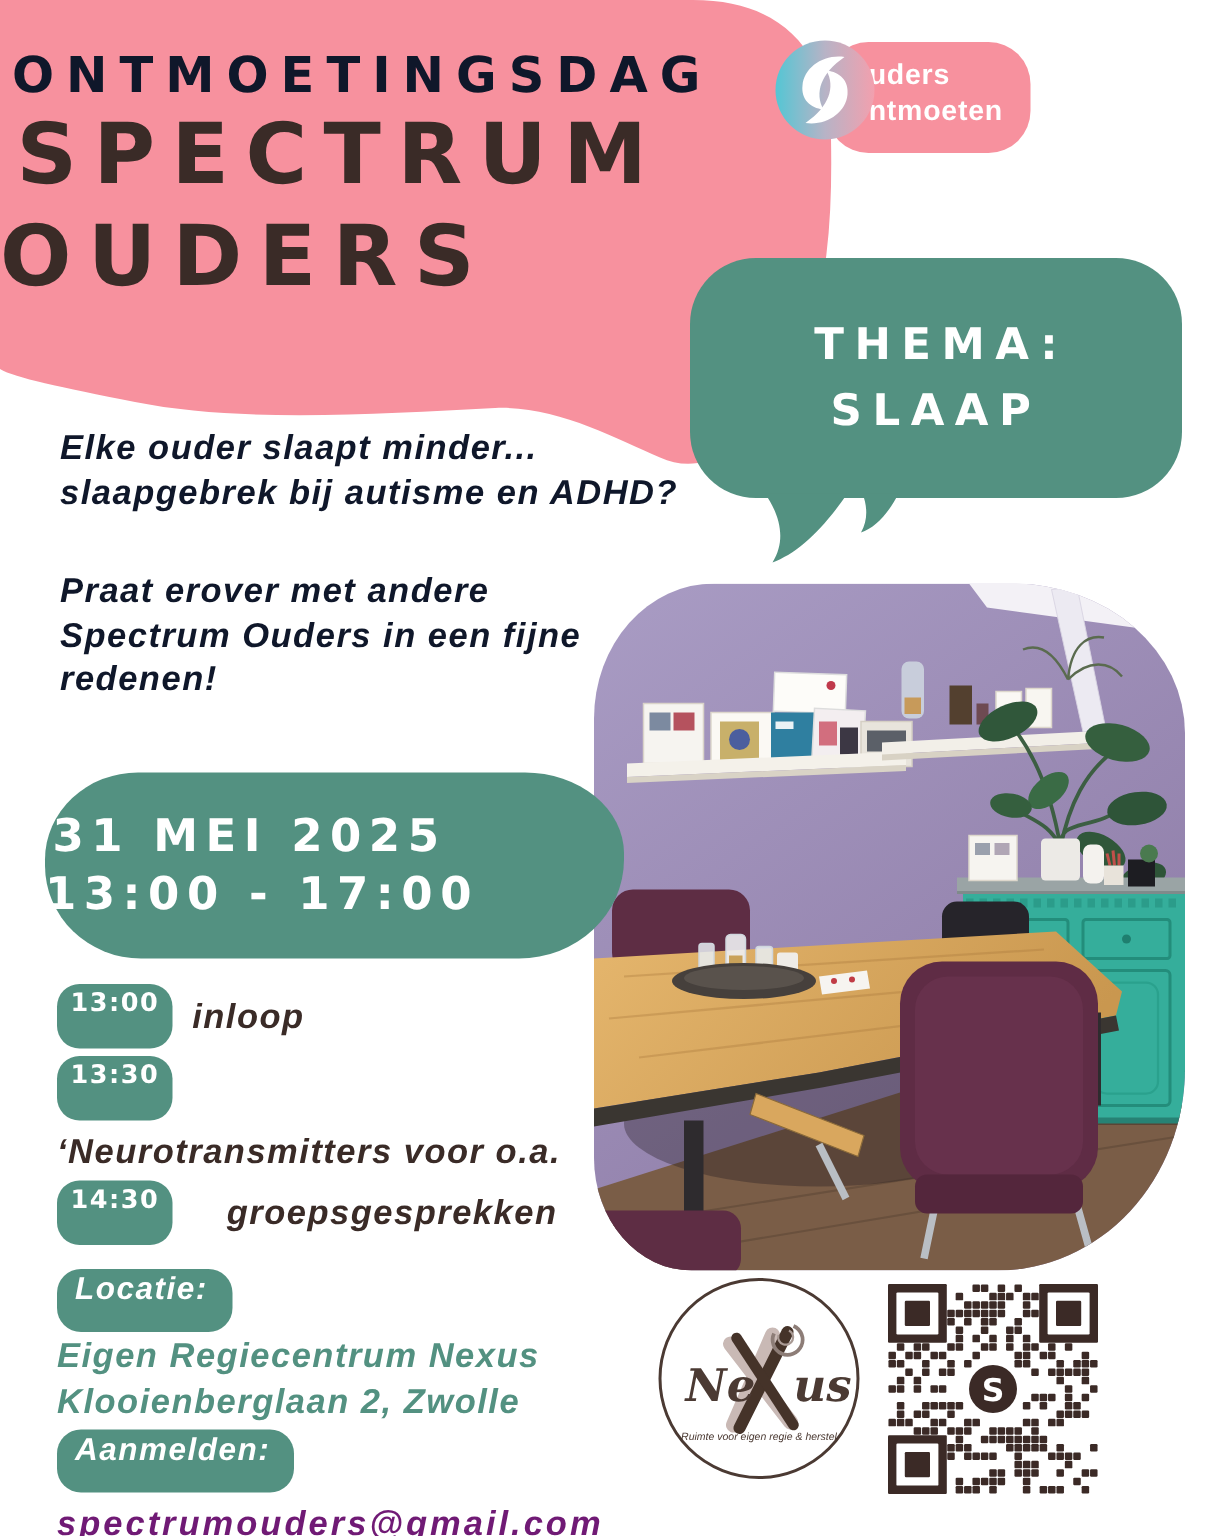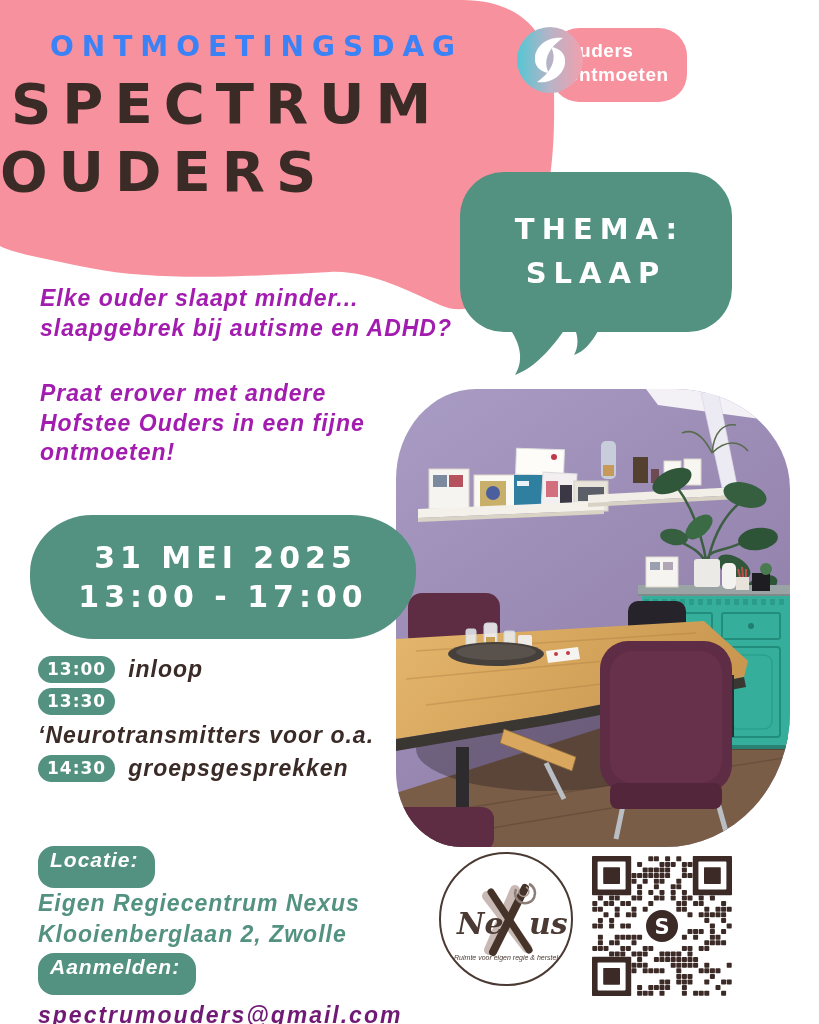--- a/index.html
+++ b/index.html
@@ -2,66 +2,66 @@
 <html><head>
 <meta charset="utf-8">
 <style>
   html,body{margin:0;padding:0;background:#ffffff;}
   .flyer{position:relative;width:819px;height:1024px;background:#fff;overflow:hidden;
          font-family:"Liberation Sans",sans-serif;}
   .abs{position:absolute;}
 
   
   .pink-blob{left:0;top:0;width:560px;height:345px;z-index:1;}
-  .kicker{left:0;top:30px;width:505px;text-align:center;z-index:2;
-          font-family:"DejaVu Sans",sans-serif;font-weight:bold;font-size:28px;
-          letter-spacing:8px;text-indent:8px;color:#3b82f6;}
+  .kicker{left:0;top:30px;width:505px;text-align:left;z-index:2;
+          font-family:"DejaVu Sans",sans-serif;font-weight:bold;font-size:33px;
+          letter-spacing:8px;text-indent:8px;color:#0f172a;}
   .title{left:0;top:70px;width:545px;text-align:left;z-index:2;
          font-family:"DejaVu Sans",sans-serif;font-weight:bold;font-size:56px;
          letter-spacing:11px;text-indent:11px;color:#3a2b27;line-height:68px;}
 
   
   .brand-pill{left:551px;top:28px;width:136px;height:74px;background:#f7919e;
               border-radius:28px;z-index:3;}
   .brand-pill .txt{position:absolute;left:16px;top:11px;color:#fff;font-weight:bold;
                    font-size:19px;line-height:24px;letter-spacing:.5px;}
   .brand-circle{left:516px;top:26px;width:68px;height:68px;z-index:4;}
 
   
-  .bubble{left:460px;top:172px;width:272px;height:160px;background:#539181;
+  .bubble{left:460px;top:172px;width:328px;height:160px;background:#539181;
           border-radius:44px;z-index:5;text-align:center;color:#fff;
           font-family:"DejaVu Sans",sans-serif;font-weight:bold;font-size:29px;
           letter-spacing:7px;text-indent:7px;line-height:44px;padding-top:0;}
   .bubble .inner{margin-top:35px;}
   .bubble-tail{left:495px;top:329px;width:110px;height:50px;z-index:5;}
 
   
-  .intro{left:40px;top:284px;width:420px;z-index:2;color:#a21caf;
+  .intro{left:40px;top:284px;width:420px;z-index:2;color:#0f172a;
          font-style:italic;font-weight:bold;font-size:23px;line-height:29.5px;
          letter-spacing:1px;}
   .intro .p2{margin-top:36px;}
   .intro span{display:block;}
 
   
   .photo{left:396px;top:389px;width:394px;height:458px;z-index:1;overflow:hidden;
          border-radius:80px 115px 125px 65px / 90px 100px 135px 75px;}
 
   
   .date-pill{left:30px;top:515px;width:386px;height:124px;background:#539181;z-index:3;
-             border-radius:62px 66px 70px 64px / 58px 54px 66px 62px;text-align:center;
+             border-radius:62px 66px 70px 64px / 58px 54px 66px 62px;text-align:left;
              color:#fff;font-family:"DejaVu Sans",sans-serif;font-weight:bold;
              font-size:30px;letter-spacing:5px;text-indent:5px;line-height:39px;}
   .date-pill .inner{margin-top:23px;}
 
   
   .schedule{left:38px;top:656px;width:430px;z-index:4;color:#3a2b27;}
   .sched-row{display:flex;align-items:center;margin-bottom:5px;}
   .time-pill{background:#539181;color:#fff;font-family:"DejaVu Sans",sans-serif;
              font-weight:bold;font-size:17px;letter-spacing:1px;
-             padding:3px 9px 4px;border-radius:15px;}
+             padding:3px 9px 20px;border-radius:15px;}
   .sched-label{font-style:italic;font-weight:bold;font-size:23px;letter-spacing:1px;
                margin-left:13px;}
   .sched-detail{font-style:italic;font-weight:bold;font-size:23px;letter-spacing:1px;
                 line-height:30px;}
 
   
   .contact{left:38px;top:846px;width:370px;z-index:4;}
   .label-pill{display:inline-block;background:#539181;color:#fff;font-style:italic;
               font-weight:bold;font-size:21px;letter-spacing:1px;
               padding:2px 16px 16px 12px;border-radius:16px;}
@@ -123,22 +123,22 @@
     <path d="M80 0 L104 0 C97 14 88 23 79 26 C84 17 83 8 80 0 Z" fill="#539181"></path>
   </svg>
 
   <div class="abs intro">
     <div class="p1">
       <span>Elke ouder slaapt minder...</span>
       <span>slaapgebrek bij autisme en ADHD?</span>
     </div>
     <div class="p2">
       <span>Praat erover met andere</span>
-      <span>Hofstee Ouders in een fijne</span>
-      <span>ontmoeten!</span>
+      <span>Spectrum Ouders in een fijne</span>
+      <span>redenen!</span>
     </div>
   </div>
 
   <div class="abs photo">
     <svg width="394" height="458" viewBox="0 0 394 458">
       <defs>
         <linearGradient id="wall" x1="0" y1="0" x2="0.6" y2="1">
           <stop offset="0" stop-color="#a99cc4"></stop>
             <stop offset="1" stop-color="#8d7ba6"></stop>
         </linearGradient>
@@ -290,21 +290,21 @@
 
   <div class="abs schedule">
     <div class="sched-row">
       <span class="time-pill">13:00</span>
       <span class="sched-label">inloop</span>
     </div>
     <div class="sched-row">
       <span class="time-pill">13:30</span>
     </div>
     <div class="sched-detail">‘Neurotransmitters voor o.a.</div>
-    <div class="sched-row" style="margin-top:5px;">
+    <div class="sched-row" style="margin-top:5px;gap:23px;">
       <span class="time-pill">14:30</span>
       <span class="sched-label">groepsgesprekken</span>
     </div>
   </div>
 
   <div class="abs contact">
     <span class="label-pill">Locatie:</span>
     <div class="contact-line">Eigen Regiecentrum Nexus</div>
     <div class="contact-line">Klooienberglaan 2, Zwolle</div>
     <div class="gap"></div>

